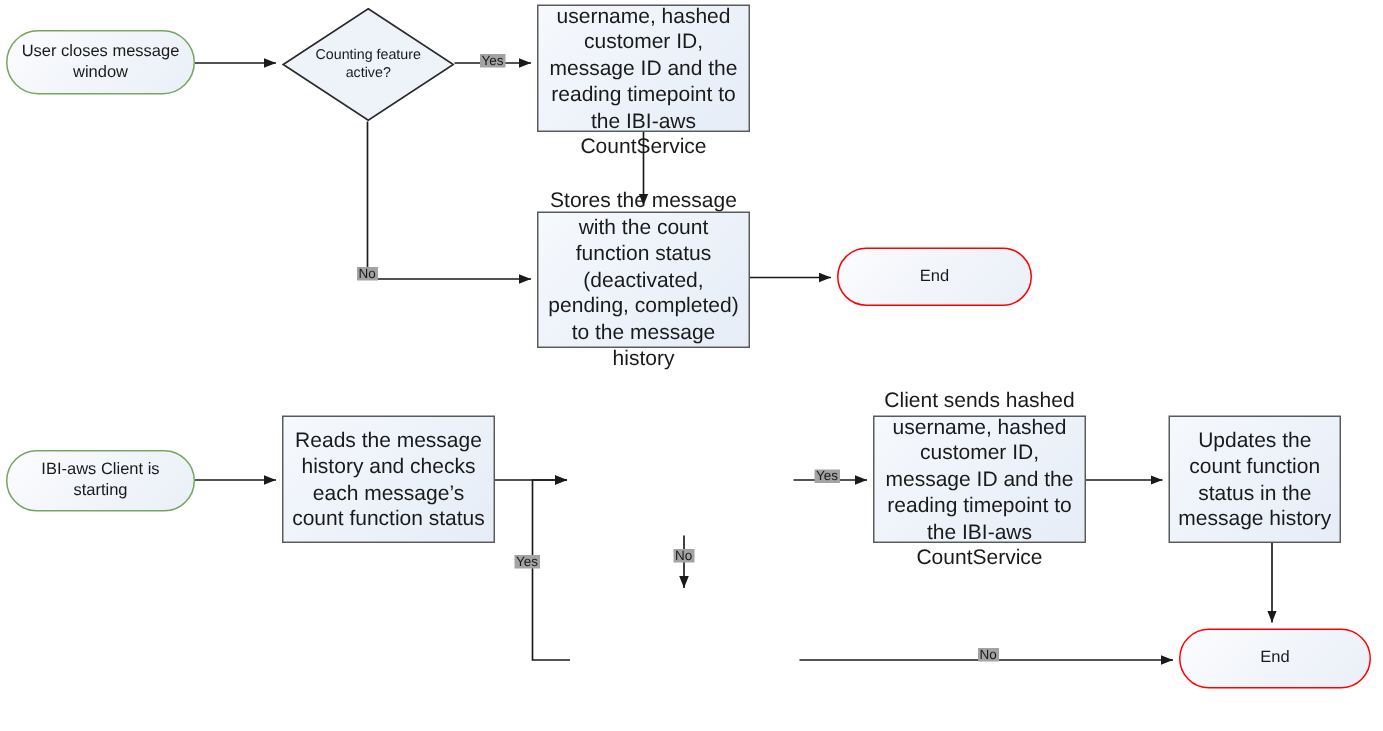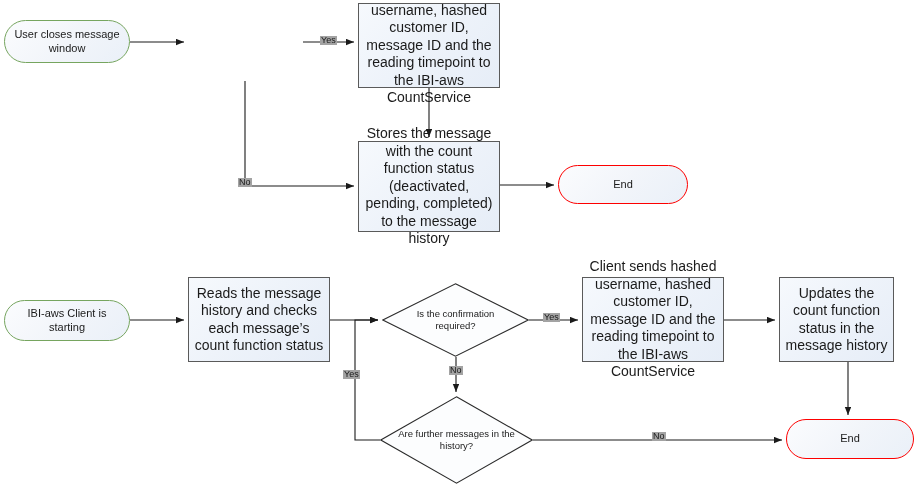--- a/index.html
+++ b/index.html
@@ -129,20 +129,27 @@
       <path d="M380,440 L355,440 L355,320 L378,320" marker-end="url(#arrow)"></path>
 
       <path d="M533,440 L782,440" marker-end="url(#arrow)"></path>
     </g>
   </svg>
 
   <div class="node terminator start" style="left:4px; top:20px; width:126px; height:43px;">
     <span class="txt">User closes message window</span>
   </div>
 
+  <div class="node decision" style="left:188px; top:5px; width:115px; height:76px;">
+    <svg class="dia" viewBox="0 0 115 76" preserveAspectRatio="none">
+      <polygon points="57.5,0.8 114.2,38 57.5,75.2 0.8,38" fill="#eef3fa" stroke="#2b2b2b" stroke-width="1.1"></polygon>
+    </svg>
+    <span class="label">Counting feature
+active?</span>
+  </div>
 
   <div class="node process" style="left:358px; top:3px; width:142px; height:85px;">
     <span class="txt">Client sends hashed username, hashed customer ID, message ID and the reading timepoint to the IBI-aws CountService</span>
   </div>
 
   <div class="node process" style="left:358px; top:141px; width:142px; height:91px;">
     <span class="txt">Stores the message with the count function status (deactivated, pending, completed) to the message history</span>
   </div>
 
   <div class="node terminator end" style="left:558px; top:165px; width:130px; height:39px;">
@@ -153,43 +160,29 @@
   <span class="elabel" style="left:238px; top:178px;">No</span>
 
   <div class="node terminator start" style="left:4px; top:300px; width:126px; height:41px;">
     <span class="txt">IBI-aws Client is starting</span>
   </div>
 
   <div class="node process" style="left:188px; top:277px; width:142px; height:85px;align-items:center;">
     <span class="txt">Reads the message history and checks each message’s count function status</span>
   </div>
 
-  <div class="node decision" style="left:382px; top:283px; width:147px; height:74px;">
-    <svg class="dia" viewBox="0 0 147 74" preserveAspectRatio="none">
-      <polygon points="73.5,0.8 146.2,37 73.5,73.2 0.8,37" fill="#fcfdfe" stroke="#2b2b2b" stroke-width="1.1"></polygon>
-    </svg>
-    <span class="label">Is the confirmation
-required?</span>
-  </div>
 
   <div class="node process" style="left:582px; top:277px; width:142px; height:85px;">
     <span class="txt">Client sends hashed username, hashed customer ID, message ID and the reading timepoint to the IBI-aws CountService</span>
   </div>
 
   <div class="node process" style="left:779px; top:277px; width:115px; height:85px;">
     <span class="txt">Updates the count function status in the message history</span>
   </div>
 
-  <div class="node decision" style="left:380px; top:396px; width:153px; height:88px;">
-    <svg class="dia" viewBox="0 0 153 88" preserveAspectRatio="none">
-      <polygon points="76.5,0.8 152.2,44 76.5,87.2 0.8,44" fill="#fcfdfe" stroke="#2b2b2b" stroke-width="1.1"></polygon>
-    </svg>
-    <span class="label">Are further messages in the
-history?</span>
-  </div>
 
   <div class="node terminator end" style="left:786px; top:419px; width:128px; height:40px;">
     <span class="txt">End</span>
   </div>
 
   <span class="elabel" style="left:543px; top:313px;">Yes</span>
   <span class="elabel" style="left:449px; top:366px;">No</span>
   <span class="elabel" style="left:343px; top:370px;">Yes</span>
   <span class="elabel" style="left:652px; top:432px;">No</span>
 

